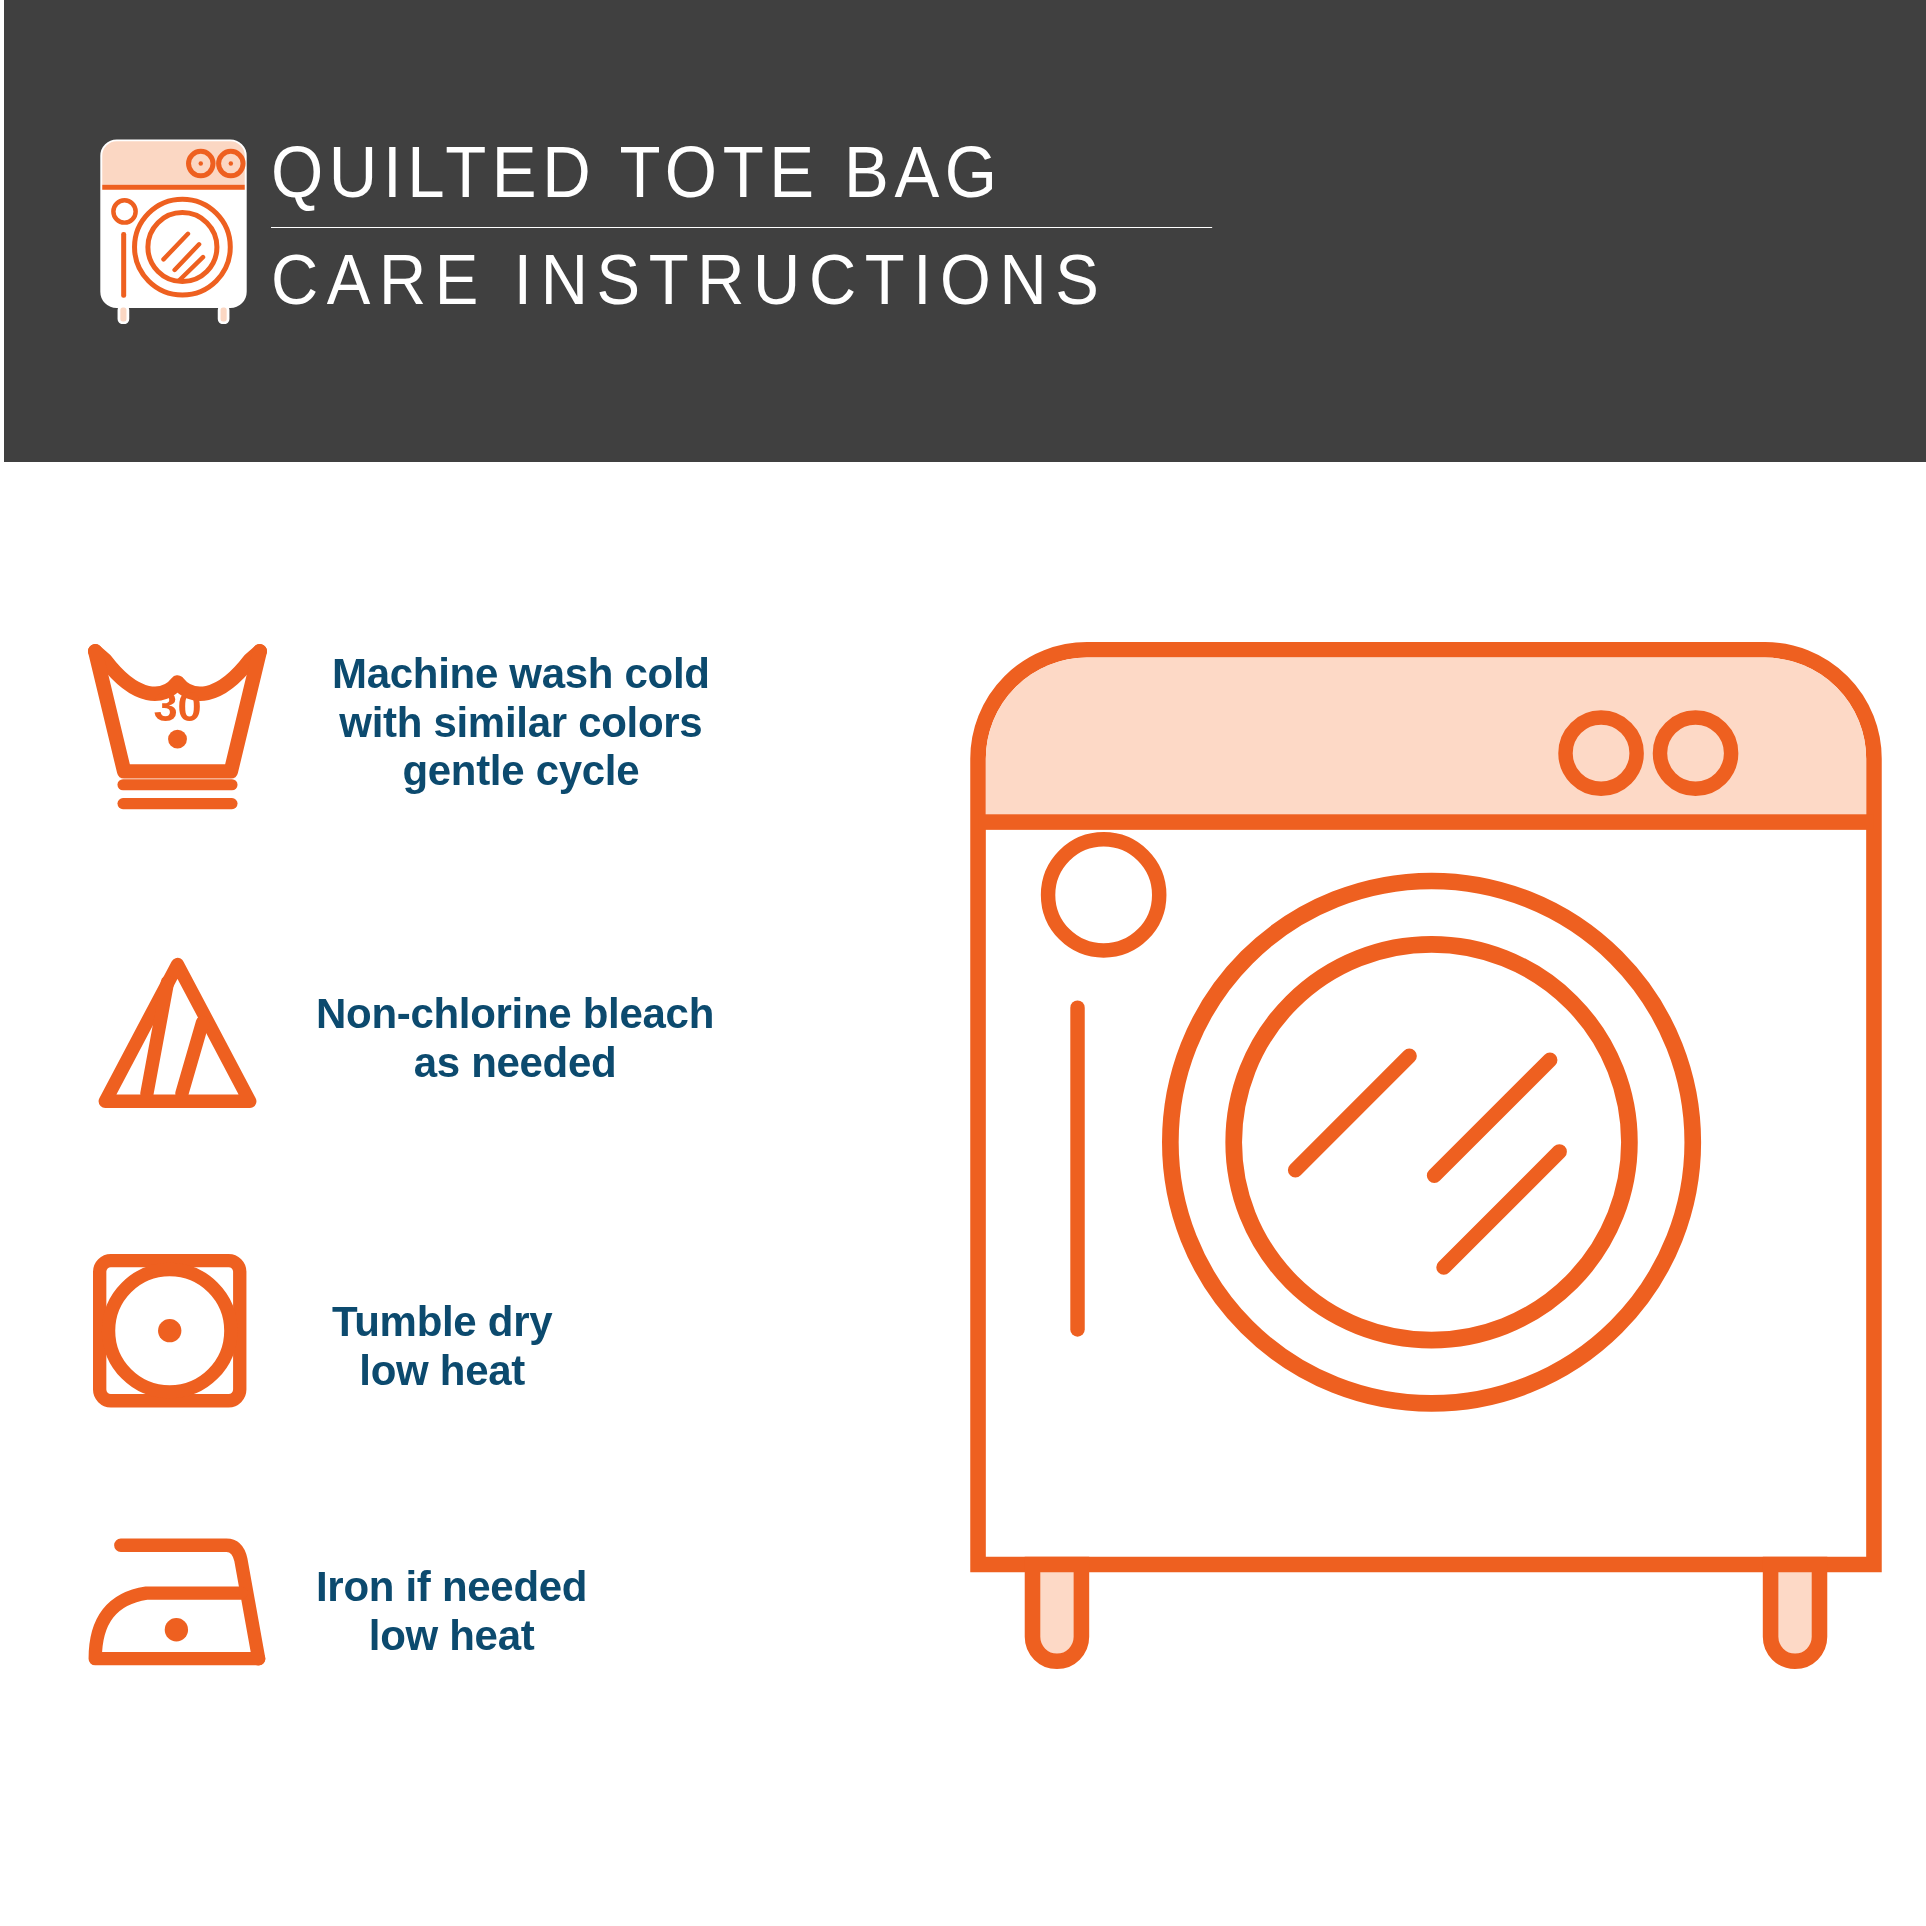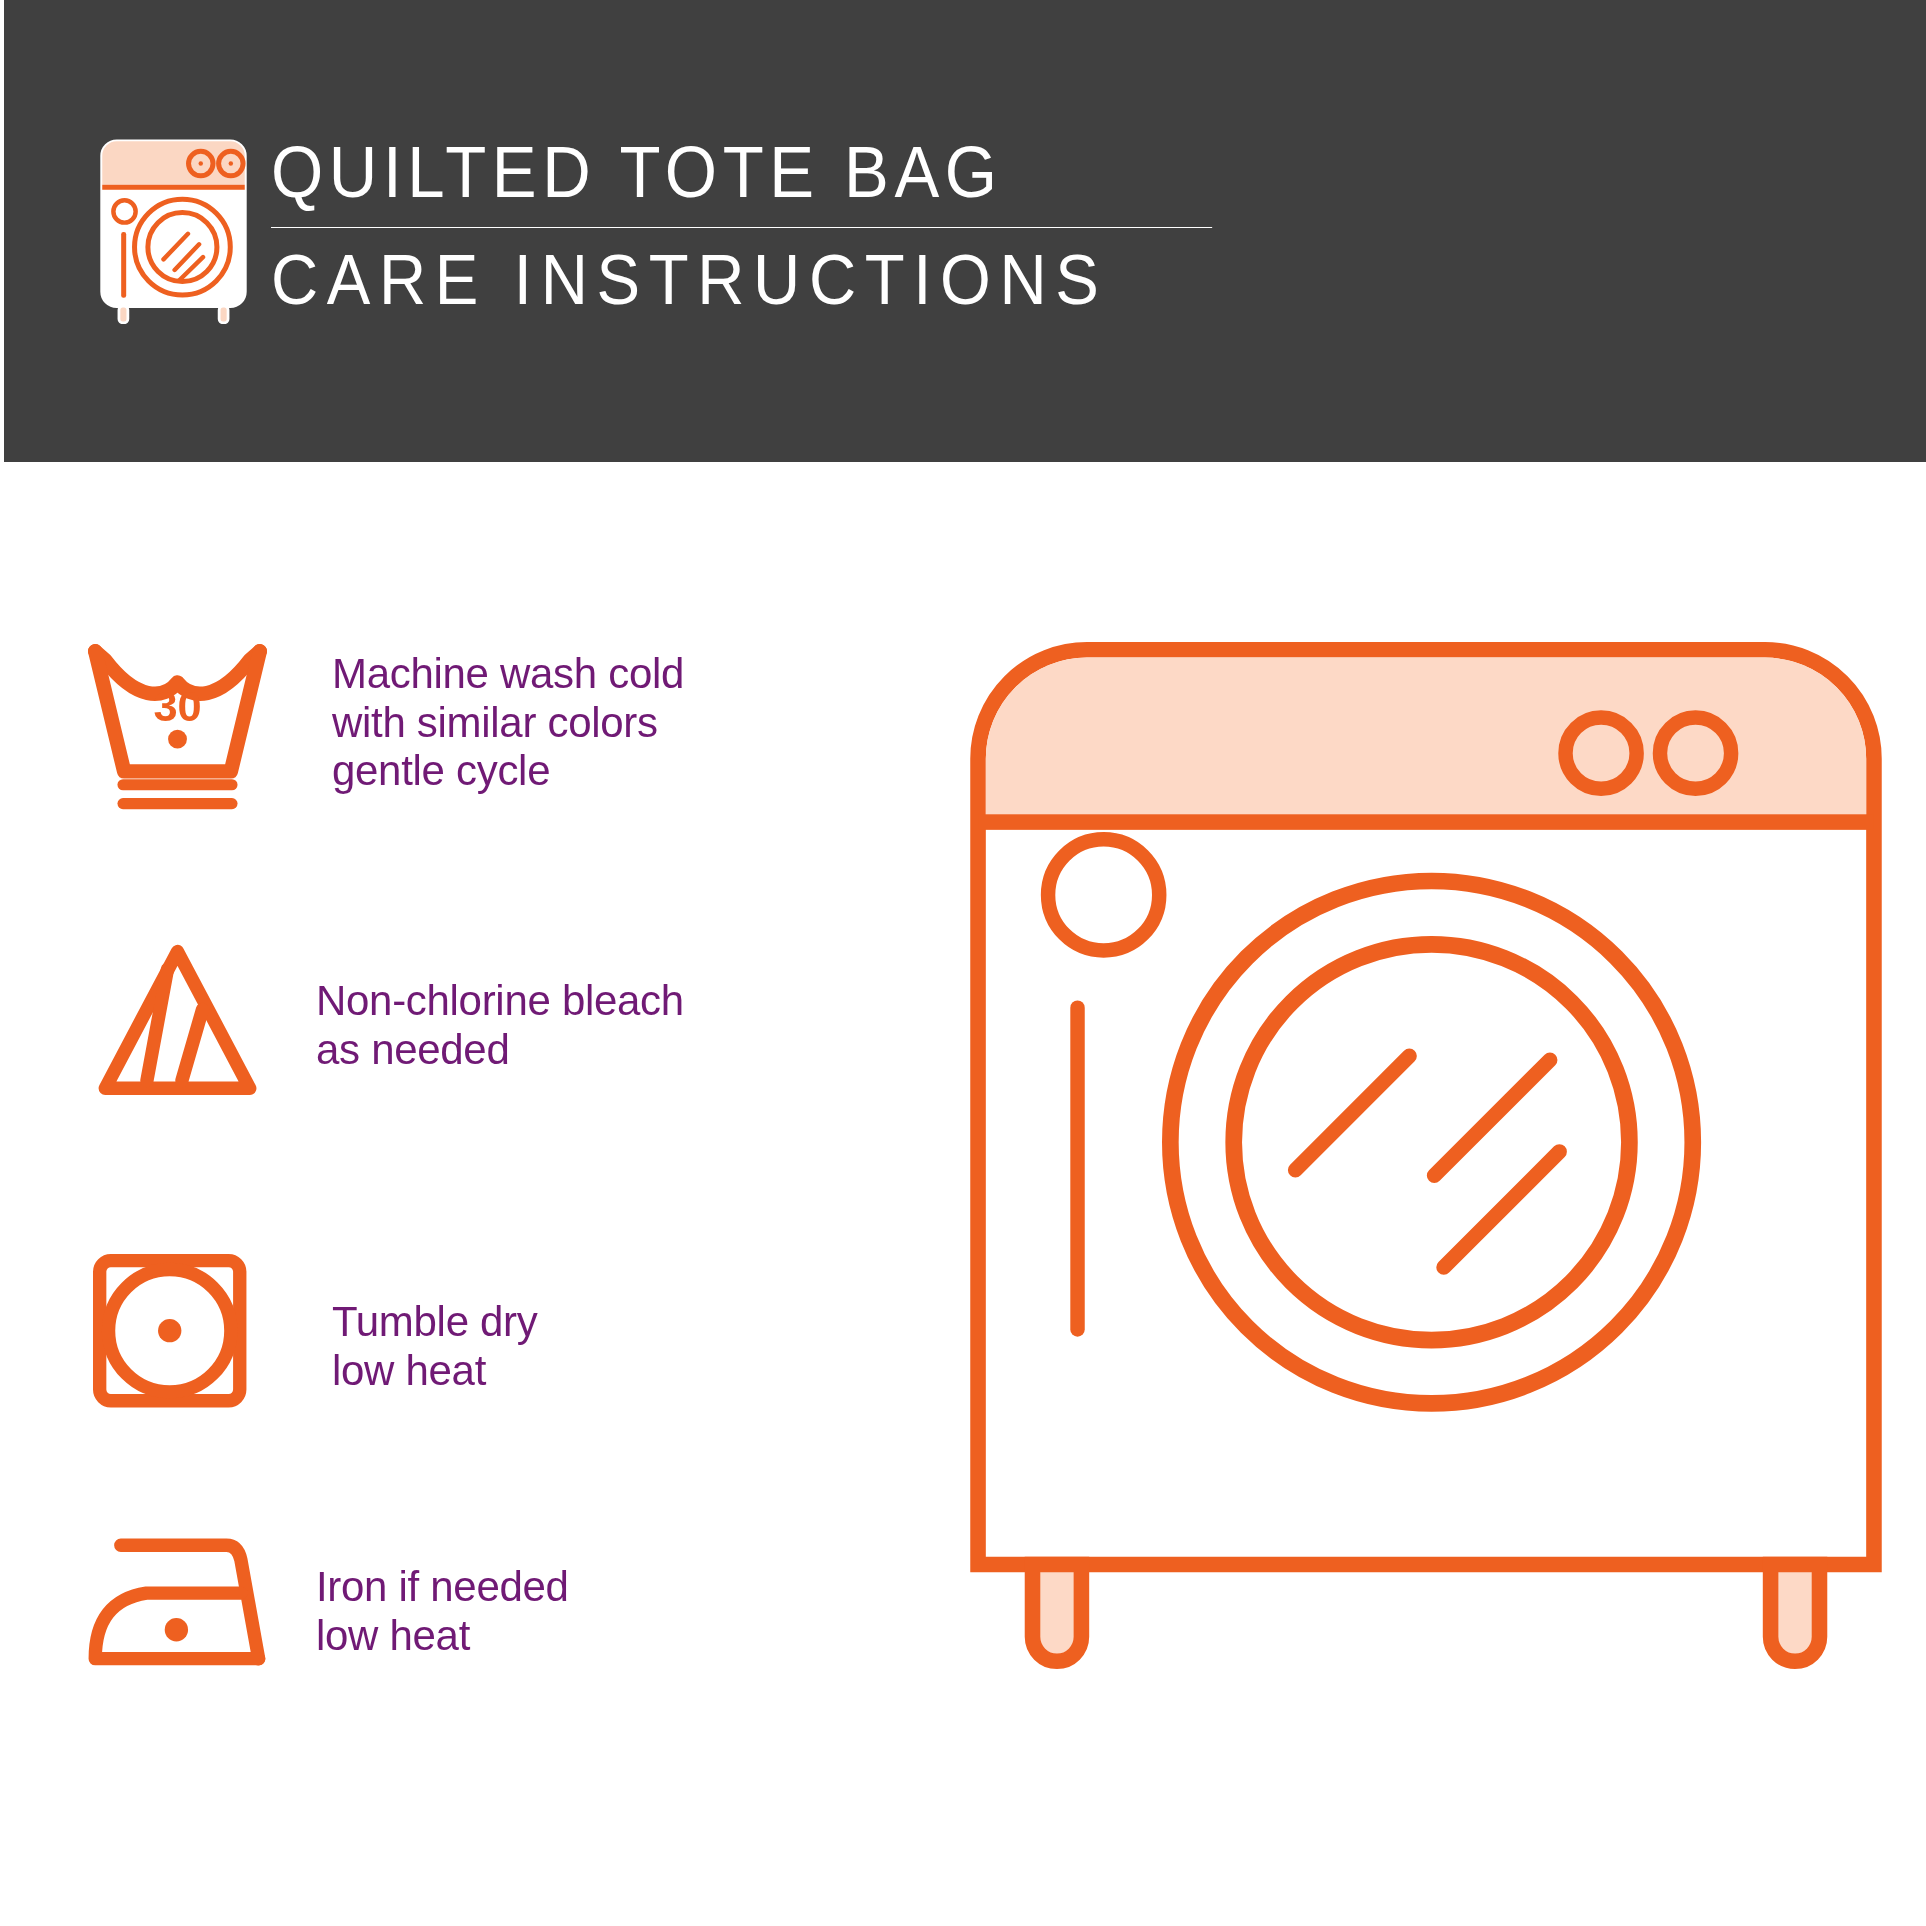--- a/index.html
+++ b/index.html
@@ -53,31 +53,32 @@
 
   
   .care-list{
     position:absolute;left:83px;top:639px;width:834px;
   }
   .care-row{
     position:absolute;left:0;display:flex;align-items:flex-start;width:834px;
   }
   .care-sym{flex:0 0 auto;width:233px;display:flex;justify-content:flex-start;}
   .care-text{
-    color:#701a75;
+    color:#0c4a6e;
     font-size:42px;
-    font-weight:400;
+    font-weight:700;
     line-height:1.16;
     letter-spacing:-0.3px;
     padding-top:5.6px;
     white-space:pre-line;
+    text-align:center;
   }
 
   .r0{top:0px;gap:16px;}
-  .r1{top:298px;}
+  .r1{top:311px;}
   .r2{top:606px;}
   .r3{top:884px;}
 
   .r0 .care-text{padding-top:11px;}
   .r1 .care-text{padding-top:40px;}
   .r2 .care-text{padding-top:53px;margin-left:16px;}
   .r3 .care-text{padding-top:40px;}
 
   
   .washer{

